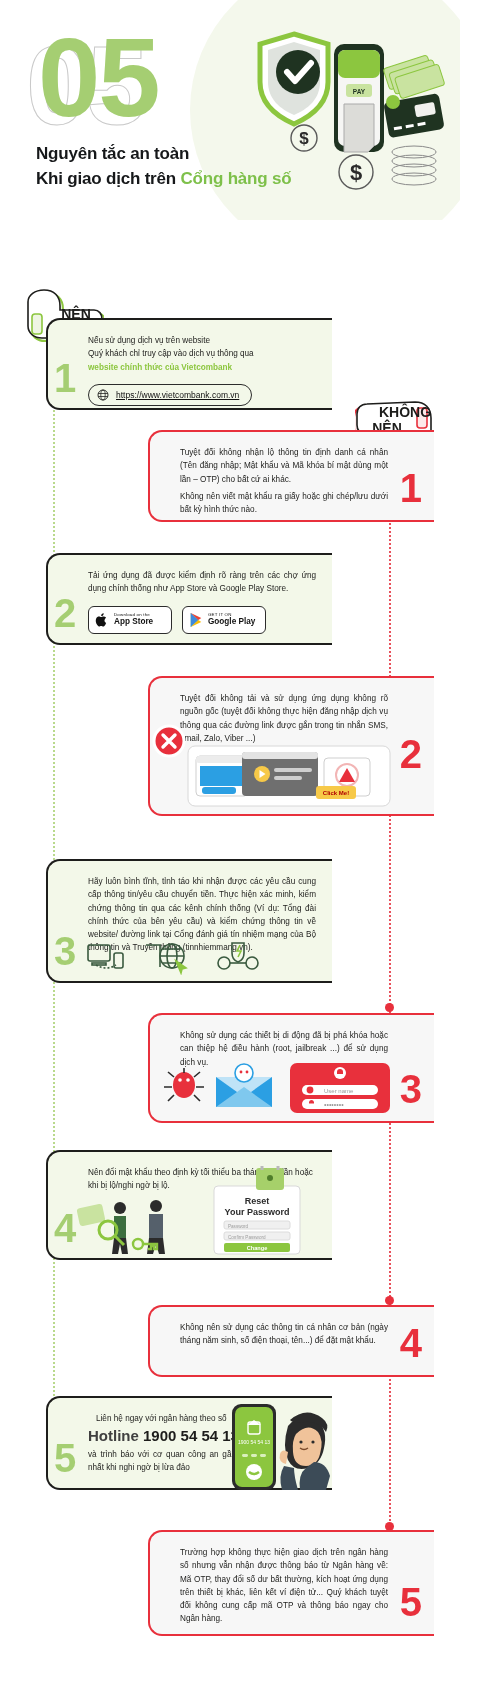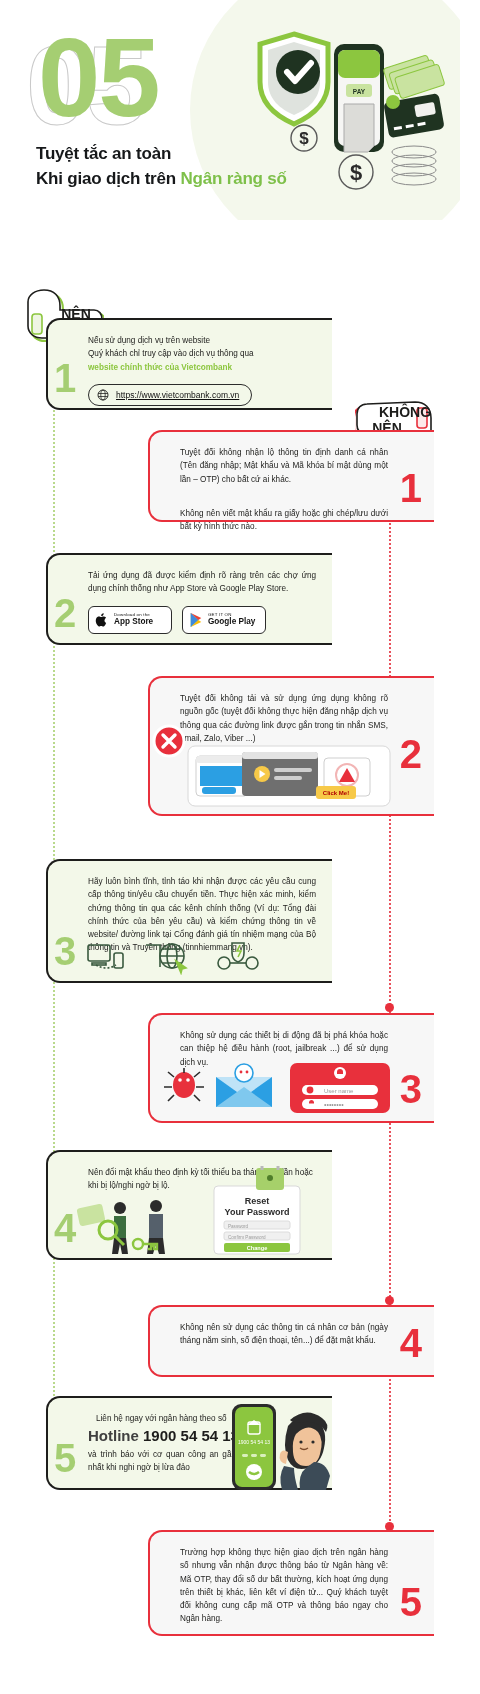--- a/index.html
+++ b/index.html
@@ -67,21 +67,21 @@
     background:#f7f7f7;
     border-top:2px solid #e8303c;
     border-left:2px solid #e8303c;
     border-bottom:2px solid #e8303c;
     border-right:0;
     border-top-right-radius:0; border-bottom-right-radius:0;
   }
   .card-body { padding:14px 16px 14px 40px; }
   .card.bad .card-body { padding:14px 46px 14px 30px; }
   .txt { font-size:8.2px; line-height:1.62; color:#1d1d1b; text-align:justify; }
-  .txt p + p { margin-top:21px; }
+  .txt p + p { margin-top:4px; }
   .num {
     position:absolute; font-size:40px; font-weight:700; line-height:1;
   }
   .num.g { color:#a5ce72; left:6px; bottom:10px; }
   .num.r { color:#e8303c; right:12px; bottom:12px; }
 
   
   .url-pill {
     display:inline-flex; align-items:center; gap:7px;
     border:1px solid #2c2c2c; border-radius:20px;
@@ -125,23 +125,23 @@
 
 <div class="page">
 
   <div class="hero">
     <div class="hero-bg"></div>
 
     <div class="big05-ghost">05</div>
     <div class="big05">05</div>
 
     <div class="hero-title">
-      <div>Tuyệt tắc an toàn</div>
+      <div>Nguyên tắc an toàn</div>
       <div>
-        <span>Khi giao dịch trên </span><span class="green">Ngân ràng số</span>
+        <span>Khi giao dịch trên </span><span class="green">Cổng hàng số</span>
       </div>
     </div>
 
     <svg class="hero-art" viewBox="0 0 200 180">
 
       <path d="M48 14 L82 24 L82 62 C82 84 66 96 48 104 C30 96 14 84 14 62 L14 24 Z" fill="#fff" stroke="#8cc63f" stroke-width="5"></path>
       <path d="M48 22 L74 30 L74 62 C74 79 62 89 48 95 C34 89 22 79 22 62 L22 30 Z" fill="#dfe3de"></path>
       <circle cx="52" cy="52" r="22" fill="#1f3321"></circle>
       <path d="M41 52 l8 9 16 -18" stroke="#fff" stroke-width="6" fill="none" stroke-linecap="round" stroke-linejoin="round"></path>
 

